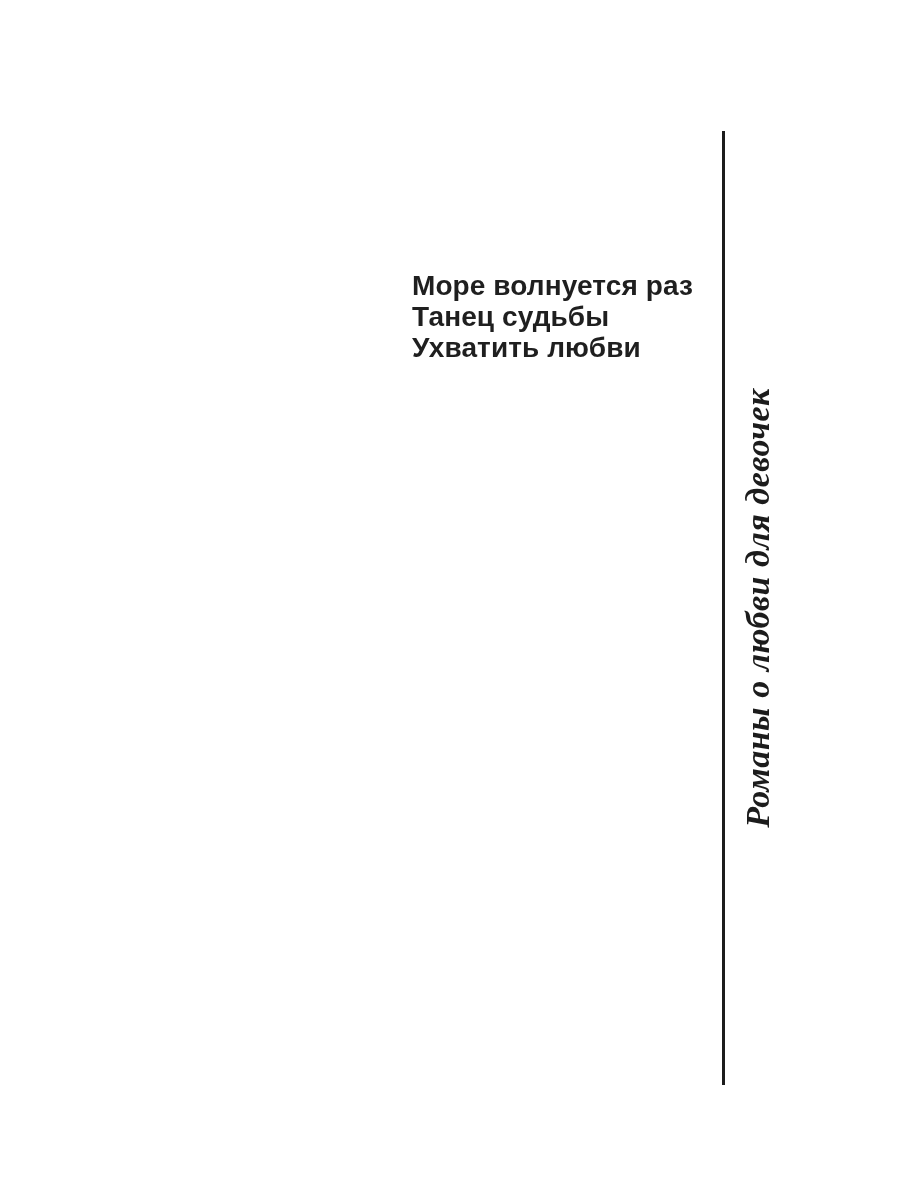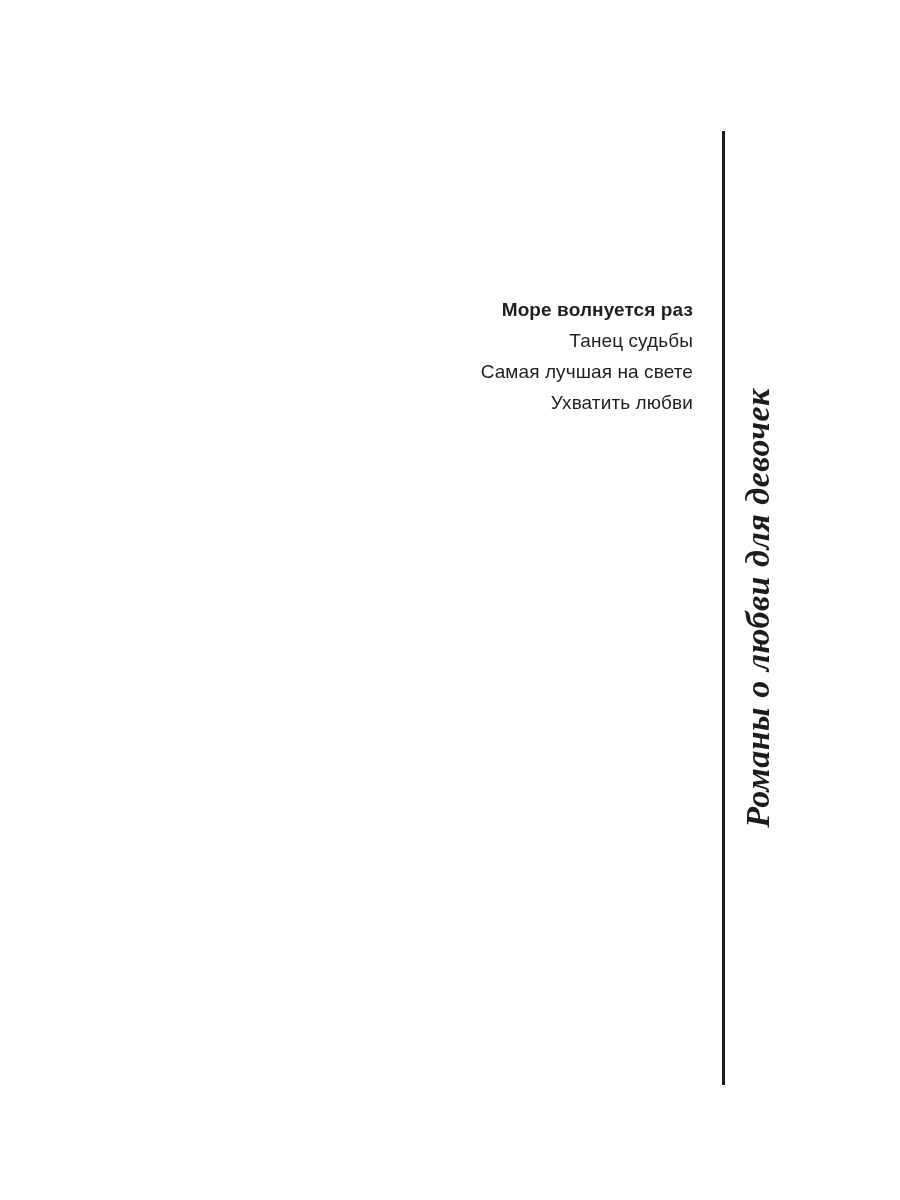--- a/index.html
+++ b/index.html
@@ -10,31 +10,31 @@
   .page {
     position: relative;
     width: 900px;
     height: 1200px;
     background: #ffffff;
     overflow: hidden;
     font-family: "Liberation Sans", sans-serif;
   }
   .titles-block {
     position: absolute;
-    top: 294px;
+    top: 270px;
     right: 207px;
-    text-align: right;
+    text-align: left;
     color: #1f1f1f;
-    font-size: 19px;
+    font-size: 28px;
     line-height: 31px;
     letter-spacing: 0.1px;
     white-space: nowrap;
   }
   .title-line {
-    font-weight: 400;
+    font-weight: 700;
   }
   .title-line.featured {
     font-weight: 700;
   }
   .vertical-rule {
     position: absolute;
     left: 722px;
     top: 131px;
     width: 3px;
     height: 954px;
@@ -56,21 +56,20 @@
   }
 </style>
 </head>
 <body>
 
 <div class="page">
 
   <div class="titles-block">
     <div class="title-line featured">Море волнуется раз</div>
     <div class="title-line">Танец судьбы</div>
-    <div class="title-line">Самая лучшая на свете</div>
     <div class="title-line">Ухватить любви</div>
   </div>
 
   <div class="vertical-rule"></div>
 
   <div class="series-banner">Романы о любви для девочек</div>
 
 </div>
 
 </body></html>

